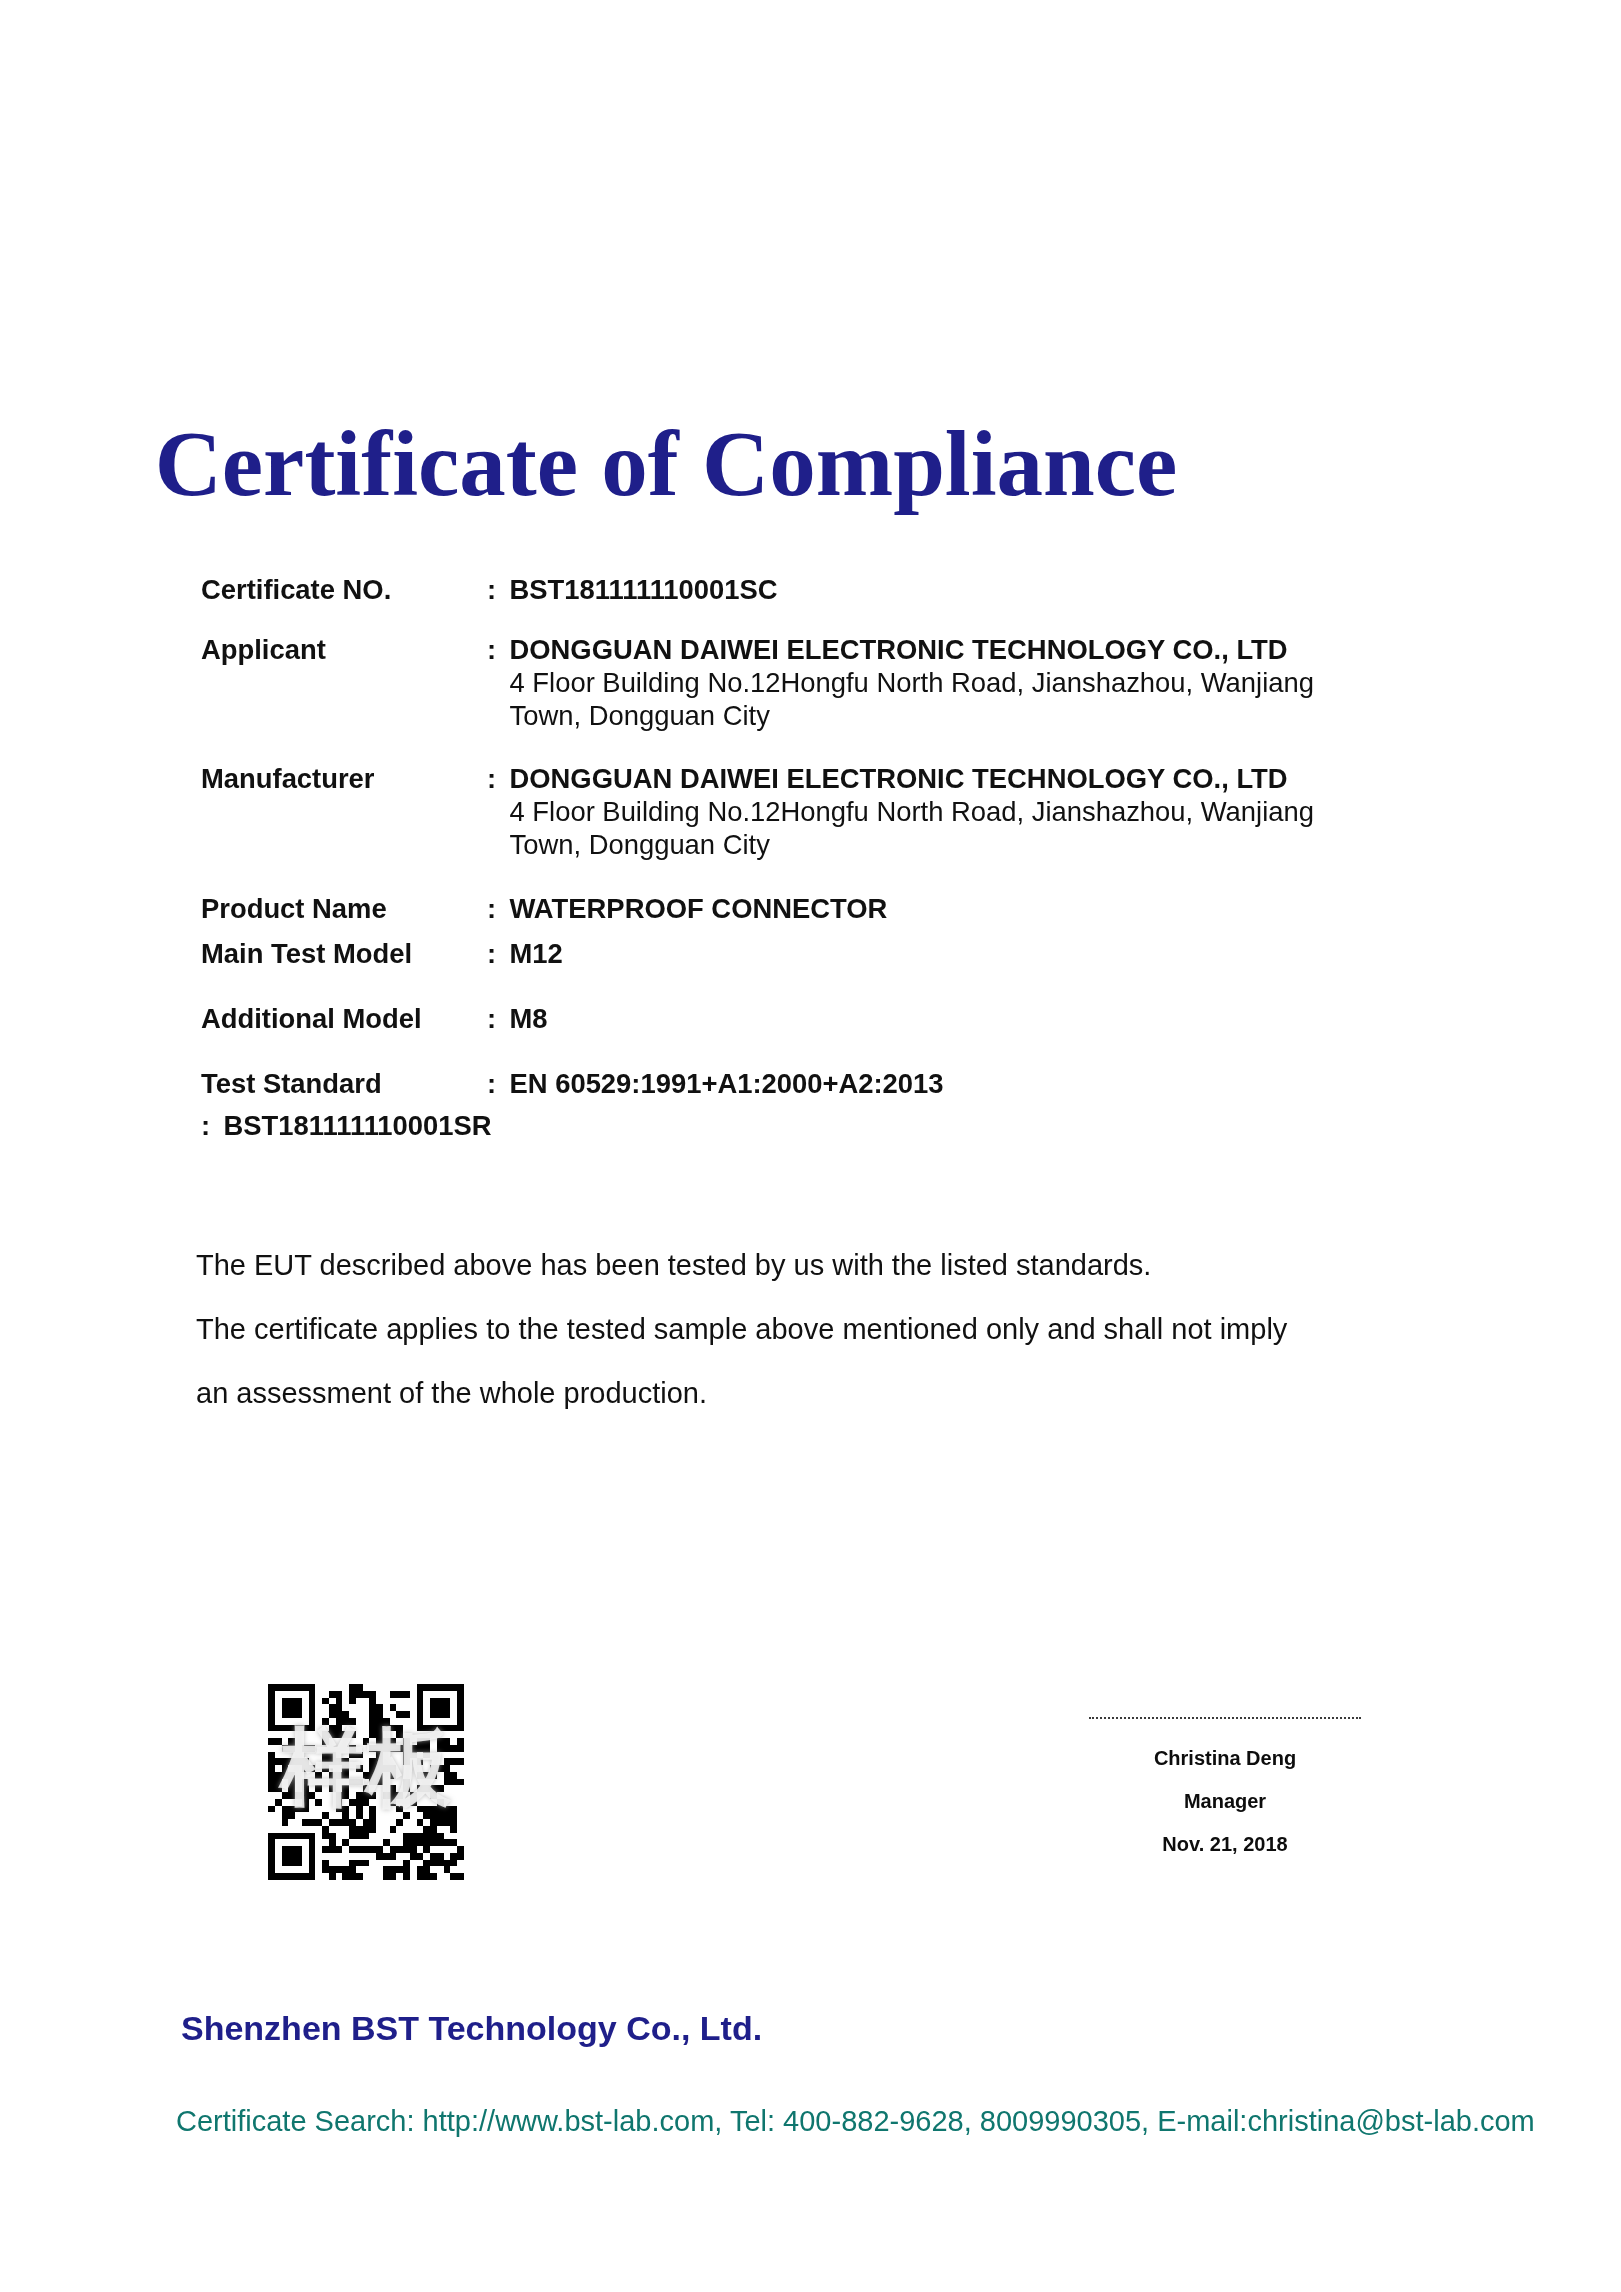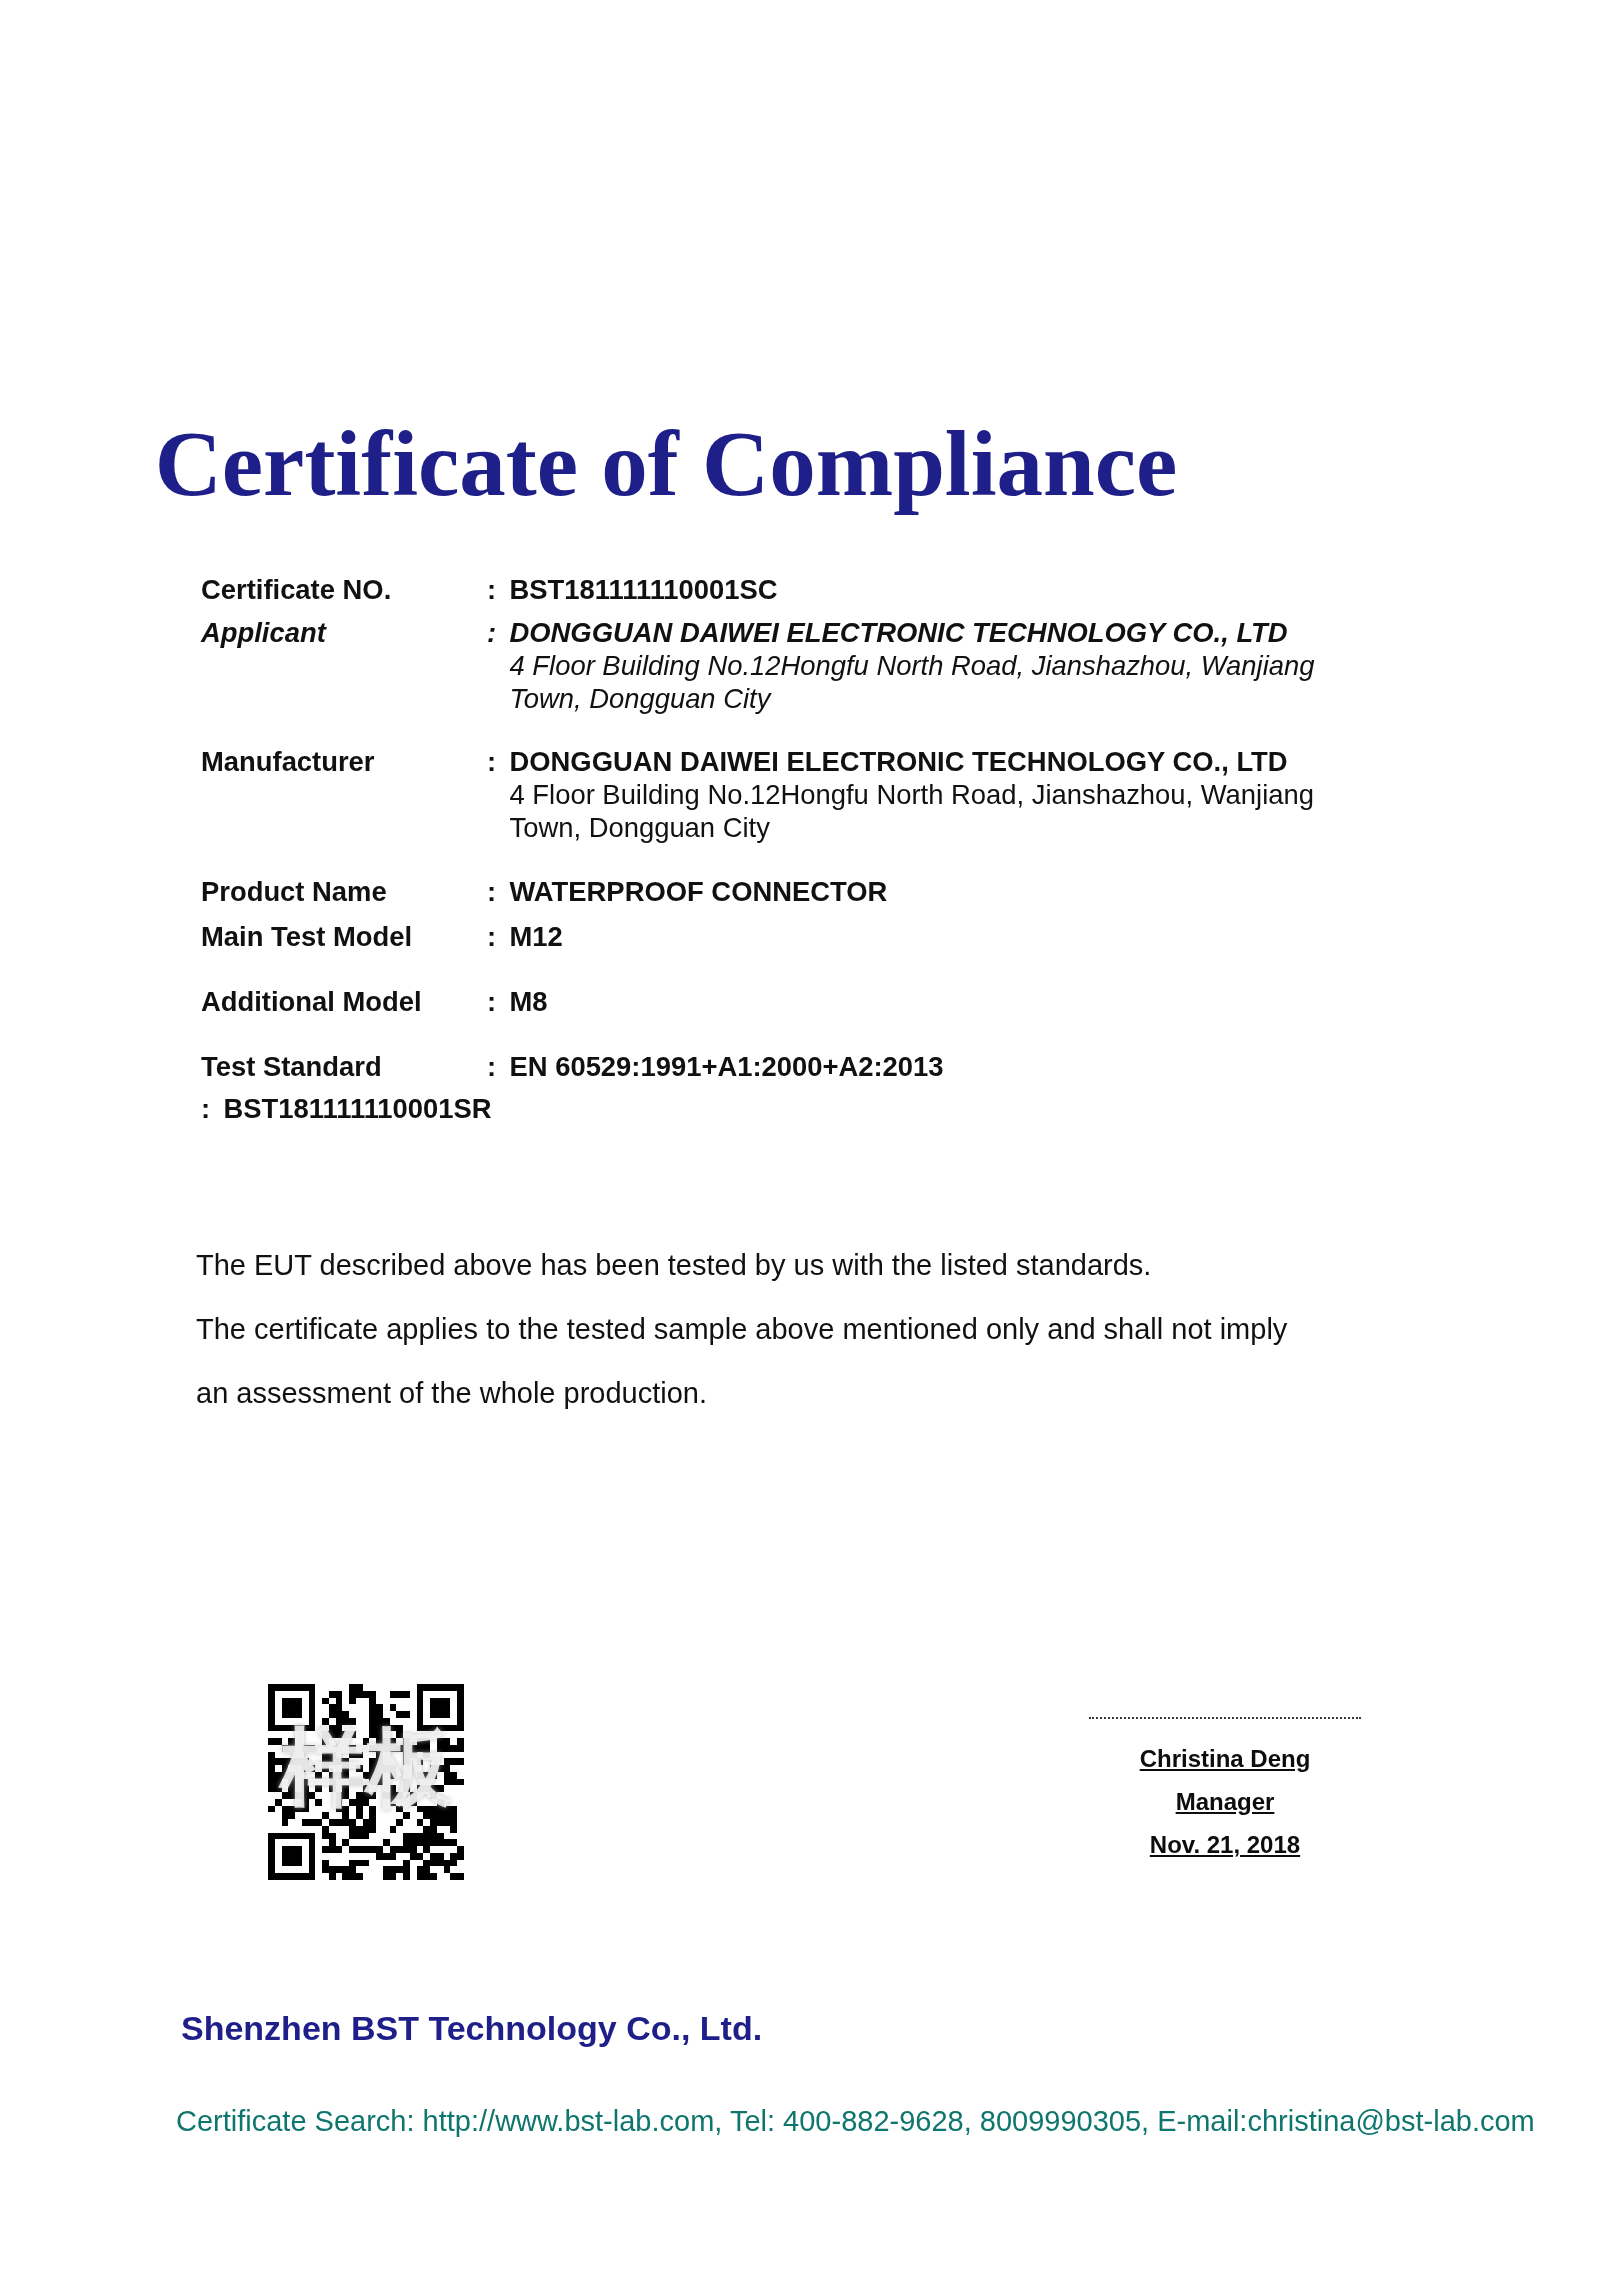--- a/index.html
+++ b/index.html
@@ -32,21 +32,21 @@
     width:286px;flex:0 0 286px;
     font-weight:bold;white-space:pre-line;
   }
   .info-row .colon{
     width:22.5px;flex:0 0 22.5px;
     font-weight:bold;
   }
   .info-row .val{flex:1;}
   .info-row .val .main{font-weight:bold;}
   .info-row .val .addr{font-weight:normal;}
-  .mt26{margin-top:10px;font-style:italic;} .mt31{margin-top:30px;} .mt32{margin-top:31px;}
+  .mt26{margin-top:27px;} .mt31{margin-top:30px;} .mt32{margin-top:31px;}
   .mt12{margin-top:11.8px;} .mt33{margin-top:32px;} .mt9{margin-top:8.8px;}
   .two-line{align-items:stretch;}
   .two-line .lbl{line-height:37px;}
   .two-line .colon{align-self:flex-end;}
   .two-line .val{align-self:center;}
   
   .statement{
     position:absolute;left:196px;top:1233px;width:1255px;
     font-size:29px;line-height:64px;font-weight:normal;color:#111;
   }
@@ -74,21 +74,21 @@
   
   .signature{
     position:absolute;left:1083px;top:1717px;width:284px;
     text-align:center;
   }
   .sig-line{
     height:0;border-top:2.9px dotted #3a3a3a;
     margin:0 5.9px 17.6px 5.9px;
   }
   .signature .sig-text{
-    font-size:24px;font-weight:bold;line-height:43px;color:#0d0d0d;text-decoration:underline;
+    font-size:20px;font-weight:bold;line-height:43px;color:#0d0d0d;
   }
   
   .footer-company{
     position:absolute;left:181px;top:2009px;
     font-size:34px;font-weight:bold;color:#1f1f8a;
     white-space:nowrap;
   }
   .footer-address{
     position:absolute;left:176px;top:2061px;
     font-size:25.5px;color:#2525d5;white-space:nowrap;

